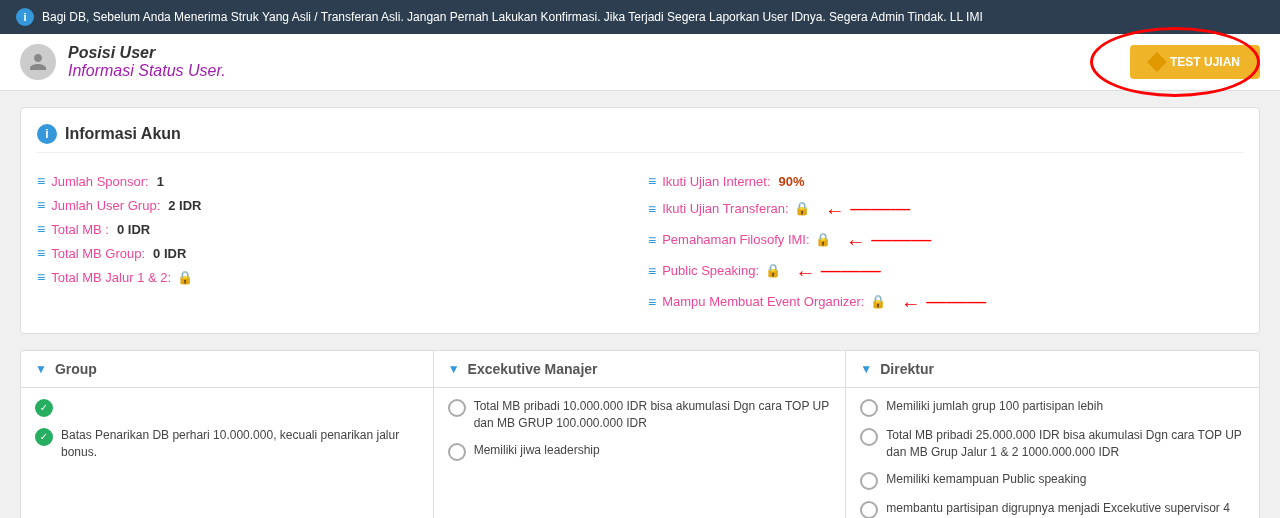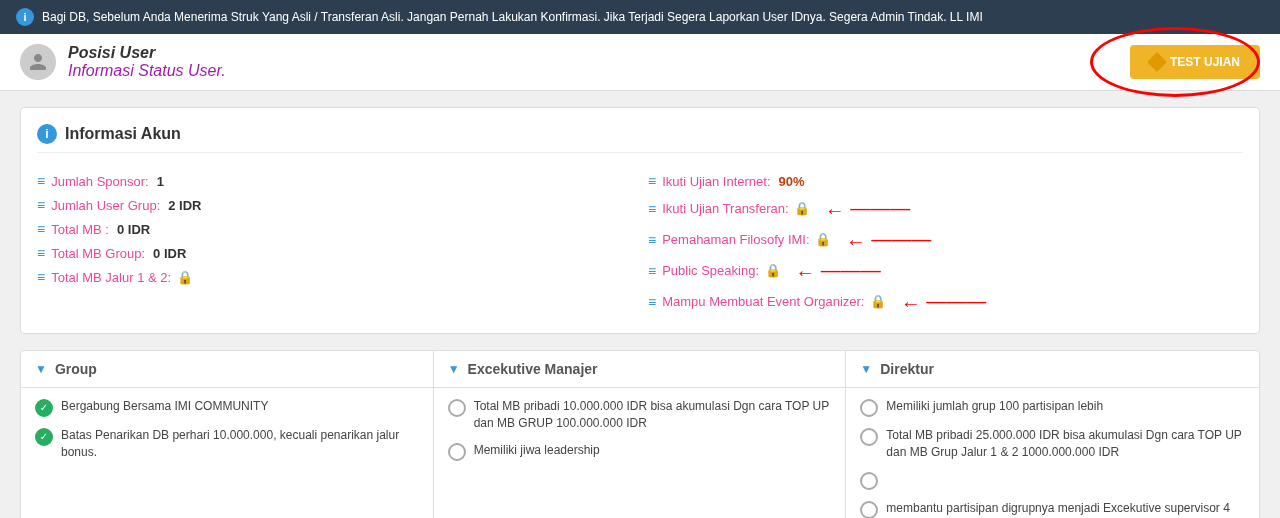--- a/index.html
+++ b/index.html
@@ -303,21 +303,20 @@
     <div class="posisi-card">
       <div class="posisi-card-header">
         <span style="color:#3498db;font-size:12px;">▼</span>
         <span>Group</span>
       </div>
       <div class="posisi-card-body">
         <div class="posisi-item">
           <div class="check-circle filled">
             <span class="checkmark">✓</span>
           </div>
-          <span>Bergabung Bersama IMI COMMUNITY</span>
         </div>
         <div class="posisi-item">
           <div class="check-circle filled">
             <span class="checkmark">✓</span>
           </div>
           <span>Batas Penarikan DB perhari 10.000.000, kecuali penarikan jalur bonus.</span>
         </div>
       </div>
     </div>
 
@@ -348,20 +347,21 @@
         <div class="posisi-item">
           <div class="radio-circle"></div>
           <span>Memiliki jumlah grup 100 partisipan lebih</span>
         </div>
         <div class="posisi-item">
           <div class="radio-circle"></div>
           <span>Total MB pribadi 25.000.000 IDR bisa akumulasi Dgn cara TOP UP dan MB Grup Jalur 1 &amp; 2 1000.000.000 IDR</span>
         </div>
         <div class="posisi-item">
           <div class="radio-circle"></div>
+          <span>Memiliki kemampuan Public speaking</span>
         </div>
         <div class="posisi-item">
           <div class="radio-circle"></div>
           <span>membantu partisipan digrupnya menjadi Excekutive supervisor 4 orang</span>
         </div>
 
       </div>
     </div>
 
   </div>

